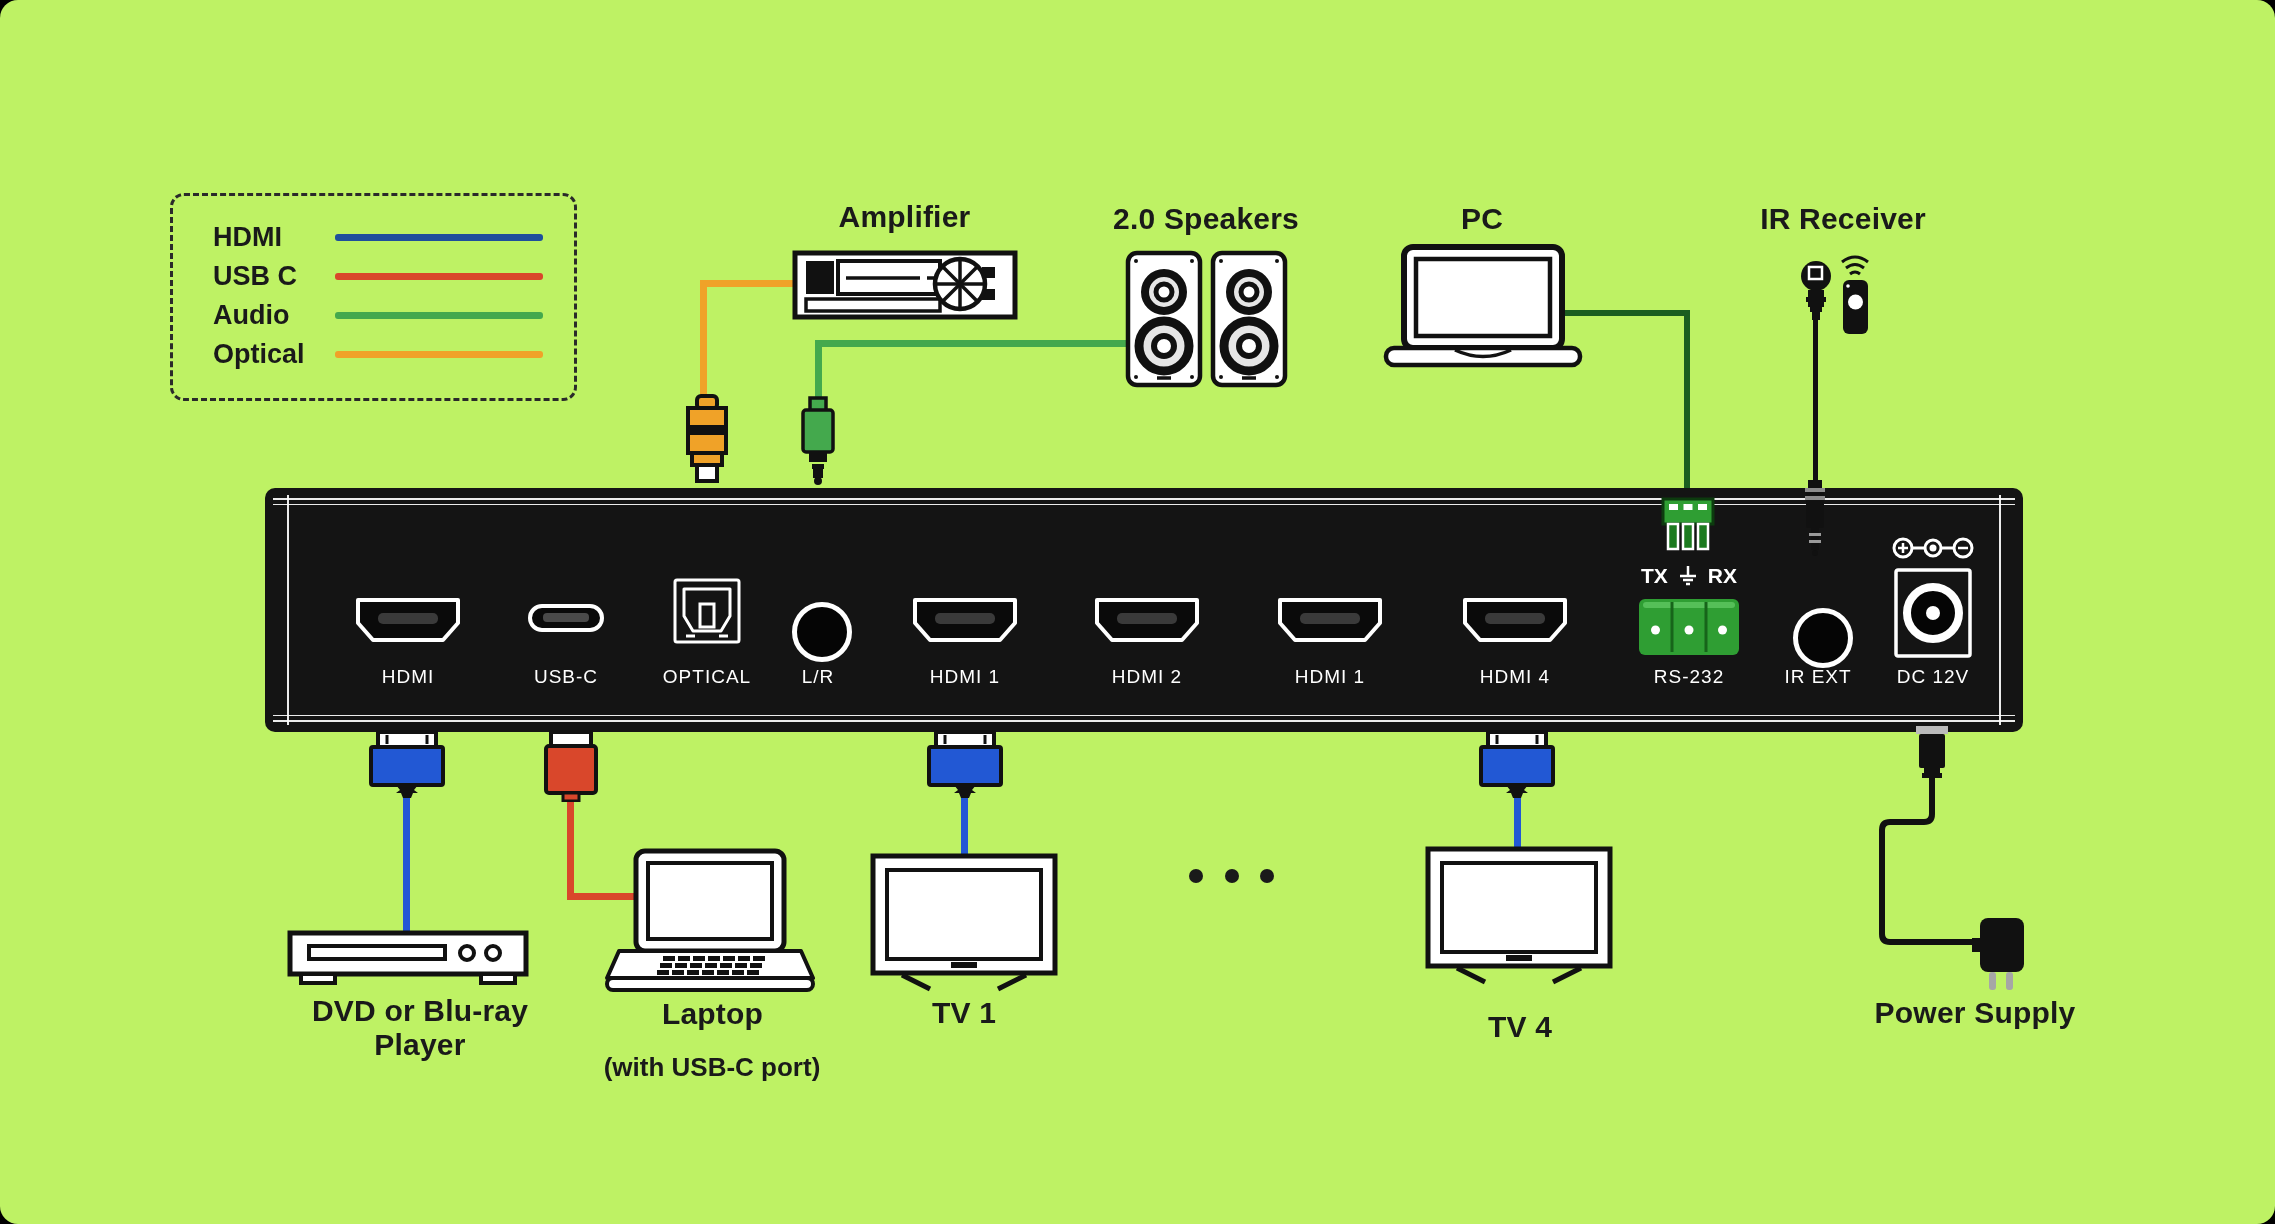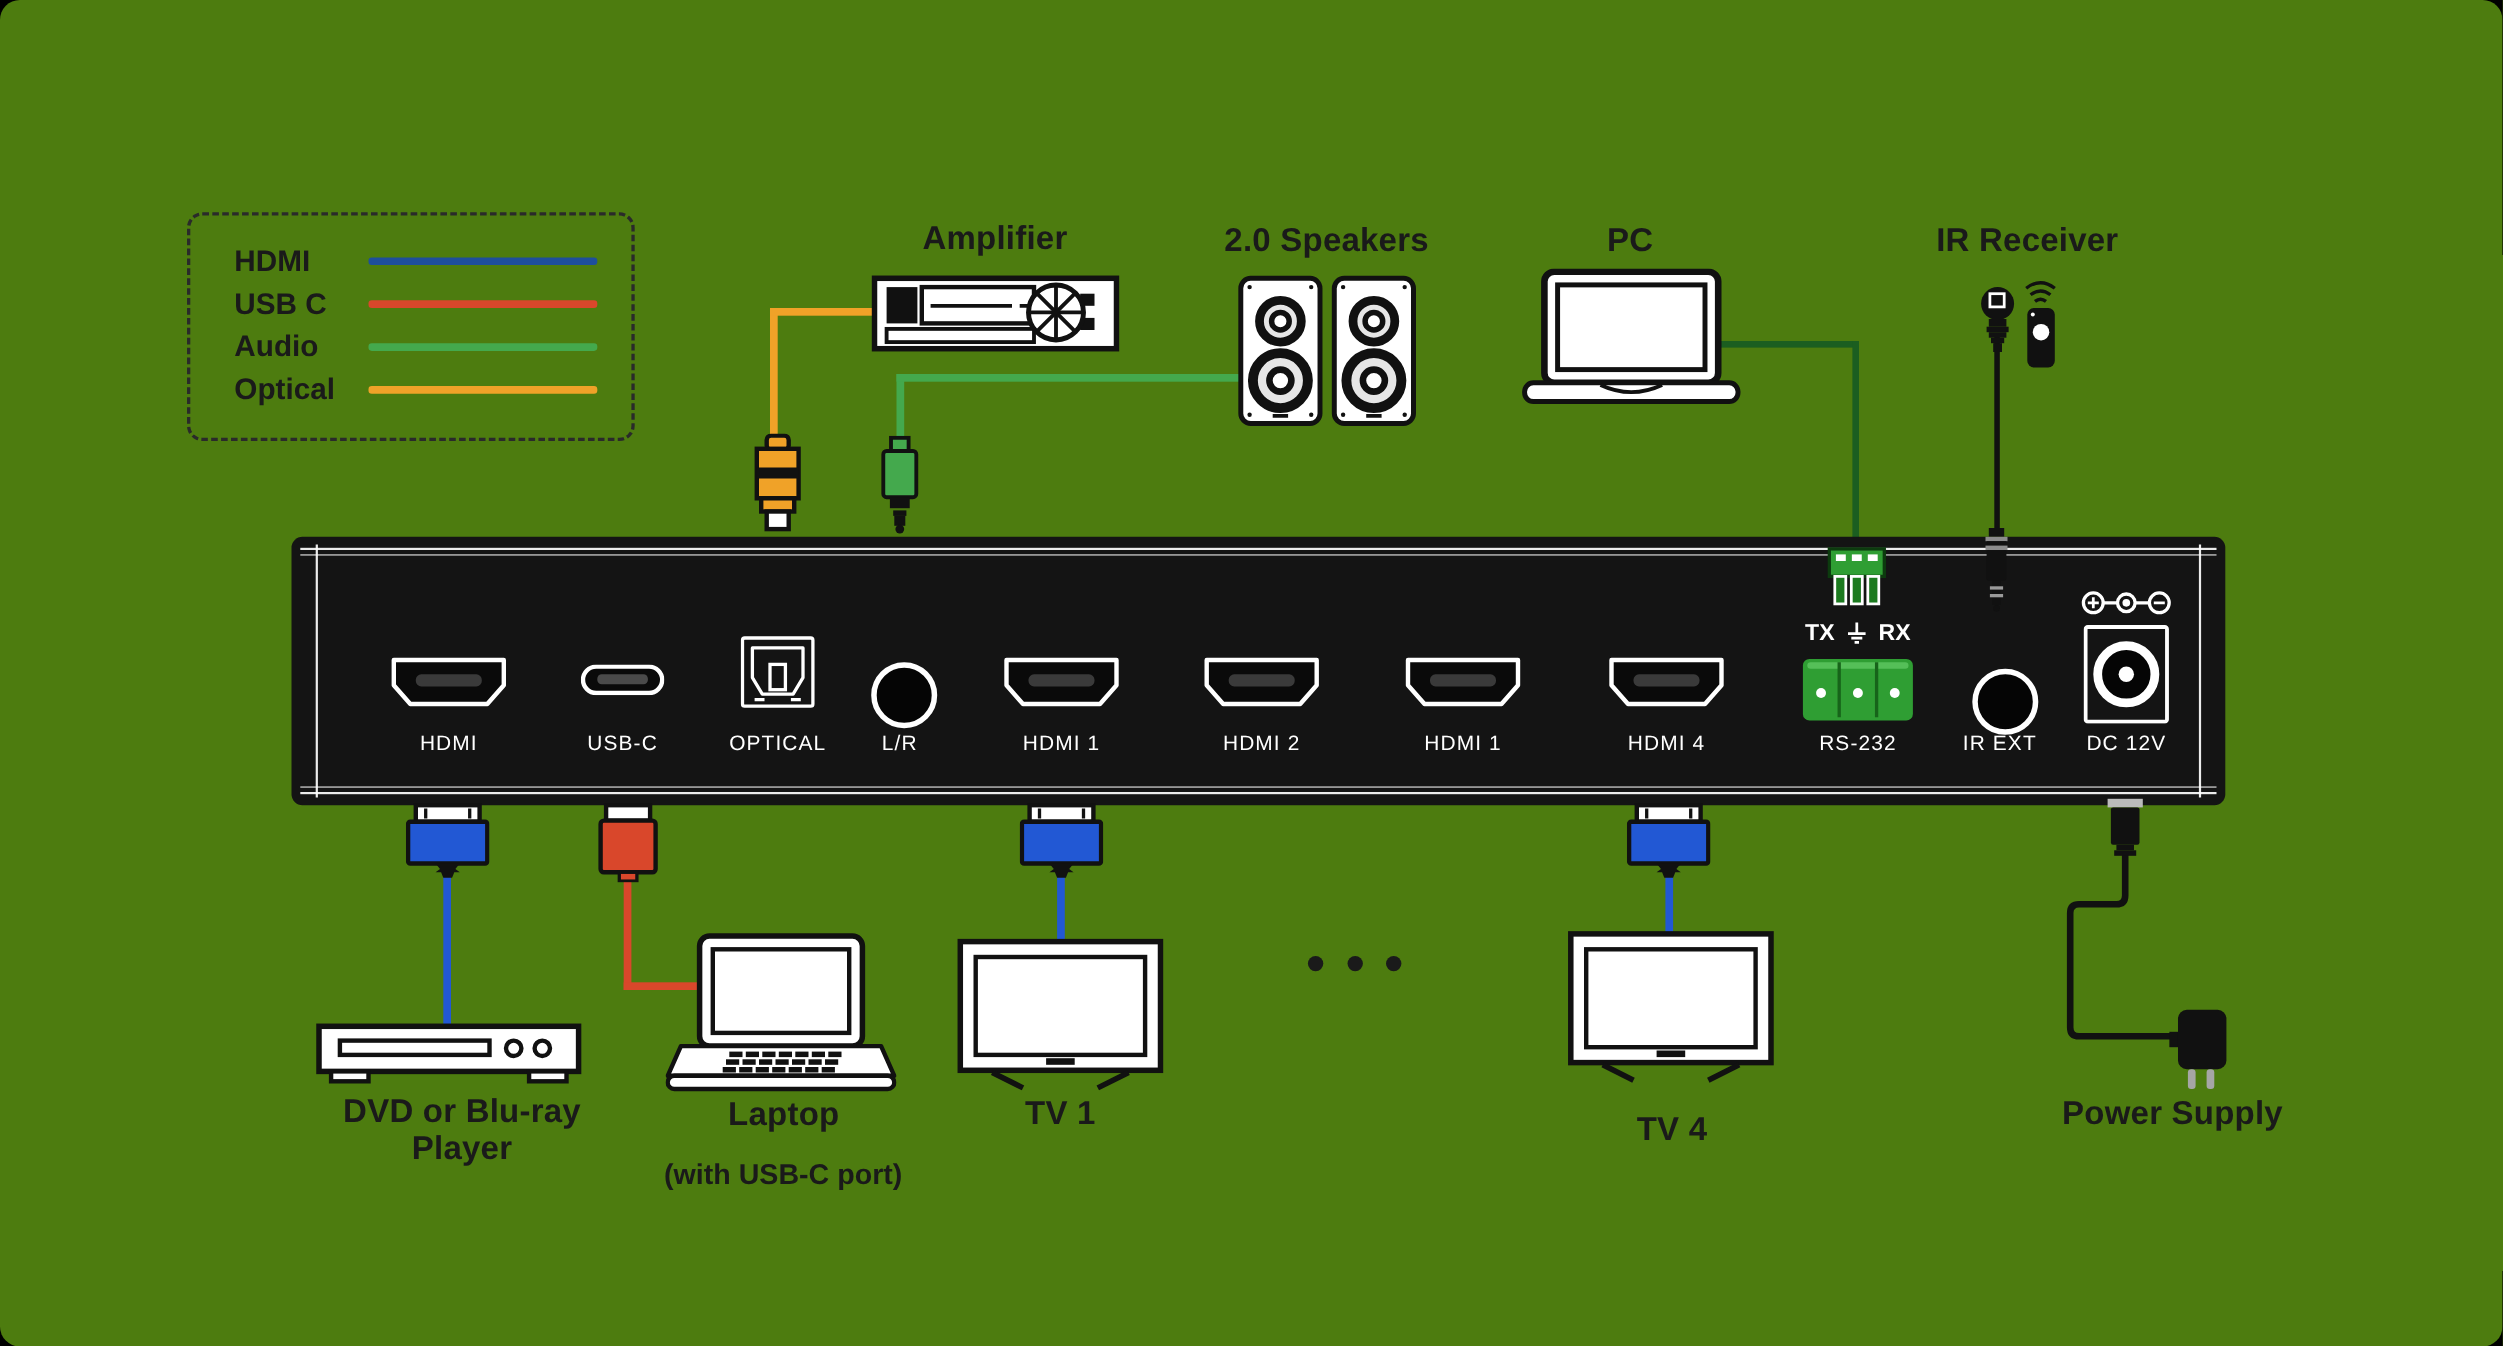--- a/index.html
+++ b/index.html
@@ -1,17 +1,17 @@
 <!DOCTYPE html>
 <html style="--c-hdmi-line: #1e4f9c; --c-hdmi-cable: #2258d4; --c-usb-c: #d9472b; --c-audio: #44a94d; --c-optical: #f0a228; --c-serial: #1b5e20; --c-terminal: #2f9e33; --c-panel: #141414; --c-ink: #1a1a1a;"><head>
 <meta charset="utf-8">
 <style>
   html,body{margin:0;padding:0;background:#000;}
   body{width:2275px;height:1224px;position:relative;font-family:"Liberation Sans","DejaVu Sans",sans-serif;}
-  .stage{position:absolute;left:0;top:0;width:2275px;height:1224px;background:#4d7c0f;border-radius:18px;overflow:hidden;}
+  .stage{position:absolute;left:0;top:0;width:2275px;height:1224px;background:#bef264;border-radius:18px;overflow:hidden;}
   .abs{position:absolute;}
   .cable{position:absolute;z-index:1;}
   .dev{position:absolute;z-index:2;}
   .plug{position:absolute;z-index:4;}
   .title{position:absolute;z-index:3;font-size:30px;font-weight:700;color:var(--c-ink,#1a1a1a);text-align:center;letter-spacing:.2px;}
   .subtitle{position:absolute;z-index:3;font-size:26px;font-weight:700;color:var(--c-ink,#1a1a1a);text-align:center;margin-top:20px;}
   
   .legend{position:absolute;left:170px;top:193px;width:407px;height:208px;border:3px dashed #2a2a2a;border-radius:14px;padding:22px 0 0 40px;box-sizing:border-box;z-index:3;}
   .legend-row{display:flex;align-items:center;height:39px;}
   .legend-label{width:122px;font-size:27px;font-weight:700;color:var(--c-ink,#1a1a1a);}

